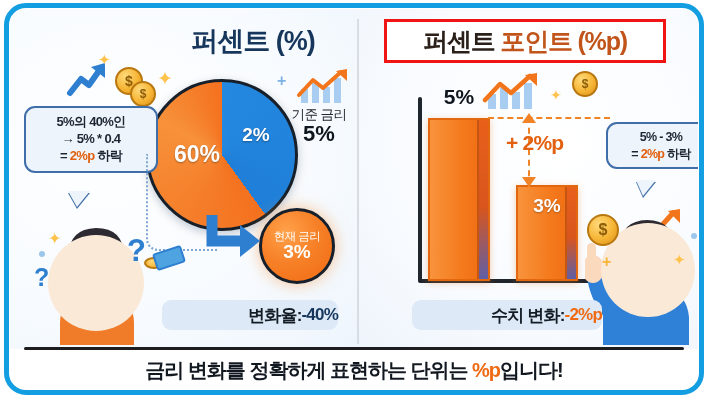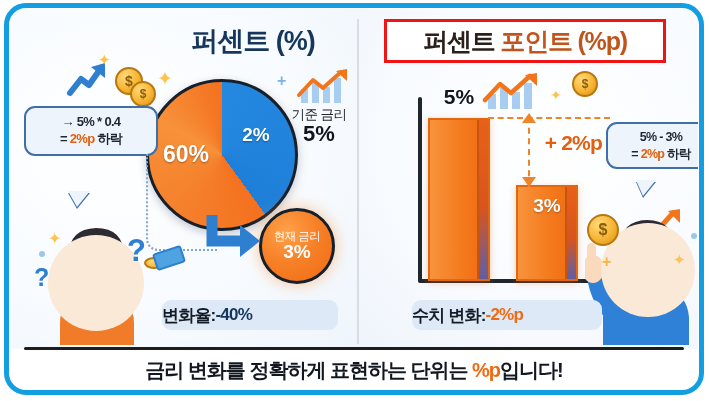--- a/index.html
+++ b/index.html
@@ -56,21 +56,21 @@
   .pie{
     position:absolute;left:0;top:0;width:152px;height:152px;border-radius:50%;
     border:3px solid #17202a;box-sizing:border-box;
     background:conic-gradient(from 0deg,
         #2488e0 0deg, #1f7fd8 144deg,
         #f4711f 144deg, #f7913a 300deg, #f4711f 360deg);
     box-shadow:0 3px 9px rgba(20,60,110,.25);
   }
   .pie-glow{position:absolute;left:-14px;top:-12px;width:184px;height:184px;border-radius:50%;
     background:radial-gradient(circle,rgba(255,170,90,.22) 0%,rgba(255,255,255,0) 68%);}
-  .lbl-60{position:absolute;left:8px;top:62px;width:64px;font-size:23px;font-weight:bold;color:#ffffff;
+  .lbl-60{position:absolute;left:19px;top:62px;width:64px;font-size:23px;font-weight:bold;color:#ffffff;
     text-shadow:0 1px 2px rgba(0,0,0,.35);text-align:center;}
   .lbl-2{position:absolute;left:86px;top:45px;width:48px;font-size:19px;font-weight:bold;color:#ffffff;
     text-shadow:0 1px 2px rgba(0,0,0,.35);text-align:center;}
 
   
   .base-rate{position:absolute;left:265px;top:98px;width:88px;text-align:center;line-height:1.12;}
   .base-rate .cap{font-size:13.5px;font-weight:normal;color:#20262e;letter-spacing:-.6px;}
   .base-rate .val{font-size:22px;font-weight:bold;color:#10161e;}
 
   
@@ -133,38 +133,38 @@
 
   .bar5-lbl{position:absolute;left:418px;top:76px;width:62px;text-align:center;
     font-size:21px;font-weight:bold;color:#10161e;}
   .bar3-lbl{position:absolute;left:506px;top:186px;width:62px;text-align:center;
     font-size:19px;font-weight:bold;color:#ffffff;text-shadow:0 1px 2px rgba(0,0,0,.3);}
 
   .diff-label{position:absolute;left:476px;top:74px;width:104px;text-align:center;
     font-size:11.5px;font-weight:bold;color:#222a33;letter-spacing:-.6px;white-space:nowrap;}
   .dash-top{position:absolute;left:478px;top:108px;width:122px;height:0;border-top:2px dashed #f08326;}
   .dash-mid{position:absolute;left:518px;top:108px;width:0;height:70px;border-left:2px dashed #f08326;}
-  .pp-label{position:absolute;left:496px;top:122px;width:96px;text-align:right;
+  .pp-label{position:absolute;left:496px;top:122px;width:96px;text-align:left;
     font-size:21px;font-weight:bold;color:#e2600f;letter-spacing:-.8px;white-space:nowrap;}
 
   
   .bubble-r{
     position:absolute;left:596px;top:113px;width:100px;
     background:#eef4fb;border:2px solid #3f6ea8;border-radius:11px;
     padding:5px 3px;text-align:center;line-height:1.32;
   }
   .bubble-r div{font-size:12.5px;font-weight:bold;color:#1d2733;letter-spacing:-.7px;white-space:nowrap;}
   .bubble-r .hl{color:#e2600f;}
   .bubble-r-tail{position:absolute;left:626px;top:171px;width:0;height:0;
     border-left:7px solid transparent;border-right:13px solid transparent;border-top:16px solid #eef4fb;
     filter:drop-shadow(0 2px 0 #3f6ea8);}
 
   
   .pill{position:absolute;height:30px;border-radius:9px;background:#dde9f7;
-    display:flex;align-items:center;justify-content:flex-start;}
+    display:flex;align-items:center;justify-content:flex-end;}
   .pill span{font-size:17px;font-weight:bold;letter-spacing:-.8px;white-space:nowrap;}
   .pill .k{color:#131b24;}
   .pill .v-blue{color:#16365c;}
   .pill .v-orange{color:#ef6a12;}
   .pill-l{left:152px;top:291px;width:176px;}
   .pill-r{left:402px;top:291px;width:190px;}
 
   
   .caption{position:absolute;left:0;top:348px;width:688px;text-align:center;
     font-size:20px;font-weight:bold;color:#121820;letter-spacing:-1px;white-space:nowrap;}
@@ -221,20 +221,21 @@
       <div class="cap">기준 금리</div>
       <div class="val">5%</div>
     </div>
 
     <div class="circle-now">
       <div class="cap">현재 금리</div>
       <div class="val">3%</div>
     </div>
 
     <div class="bubble-l">
+      <div>5%의 40%인</div>
       <div>→ 5% * 0.4</div>
       <div><span>= </span><span class="hl">2%p</span><span> 하락</span></div>
     </div>
     <div class="bubble-l-tail"></div>
 
     <div class="dots"></div>
 
     <div class="elbow">
       <svg width="56" height="46" viewBox="0 0 56 46">
         <path d="M6 2 L6 28 L36 28" fill="none" stroke="#2f7fd0" stroke-width="11" stroke-linecap="butt"></path>

